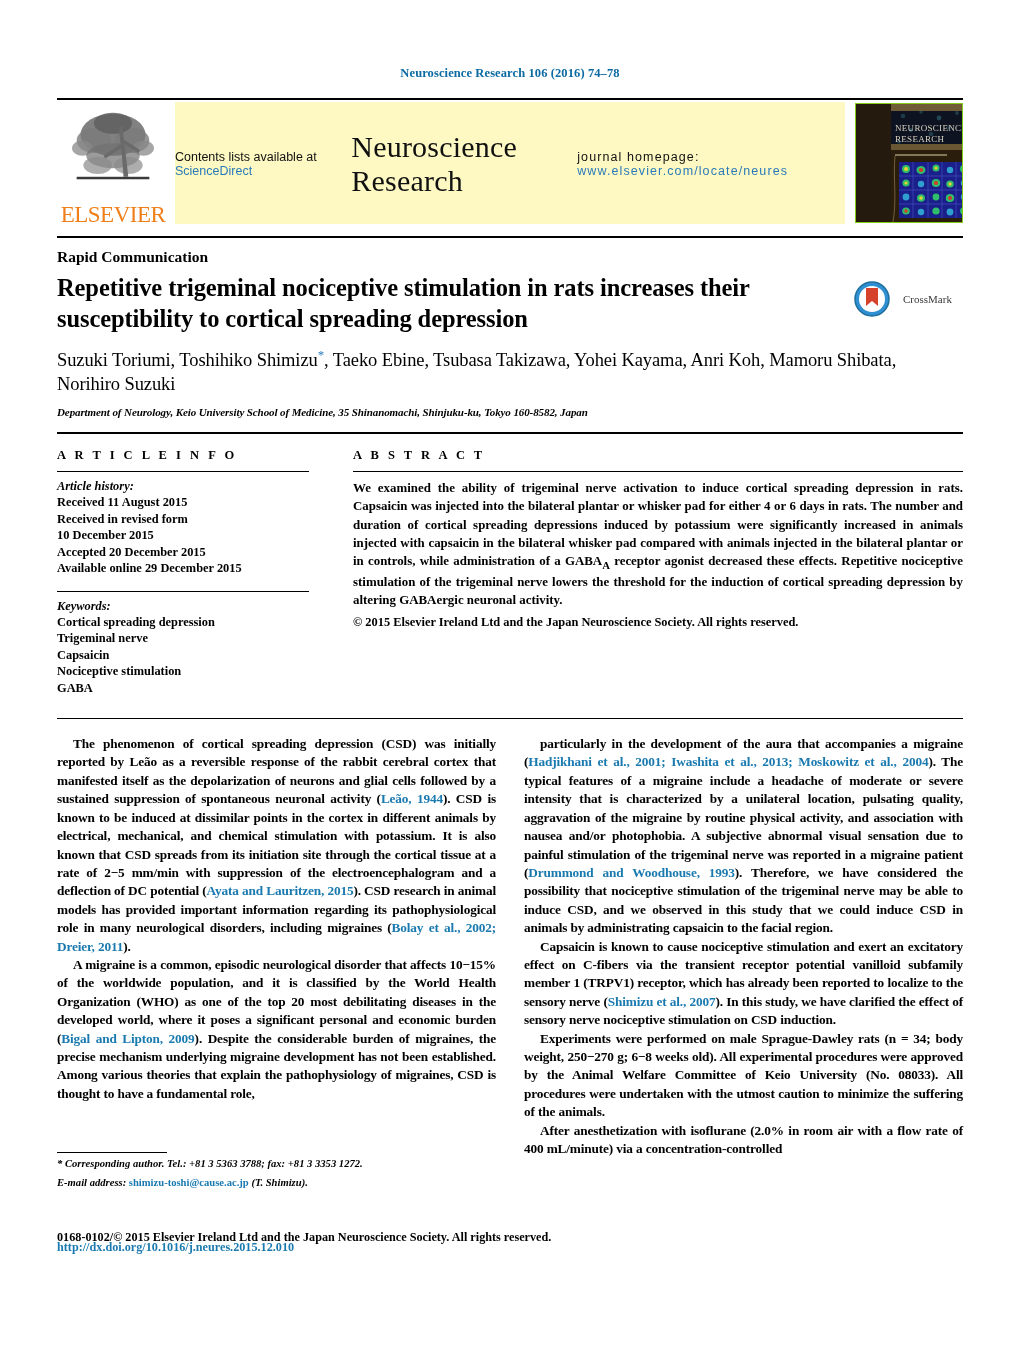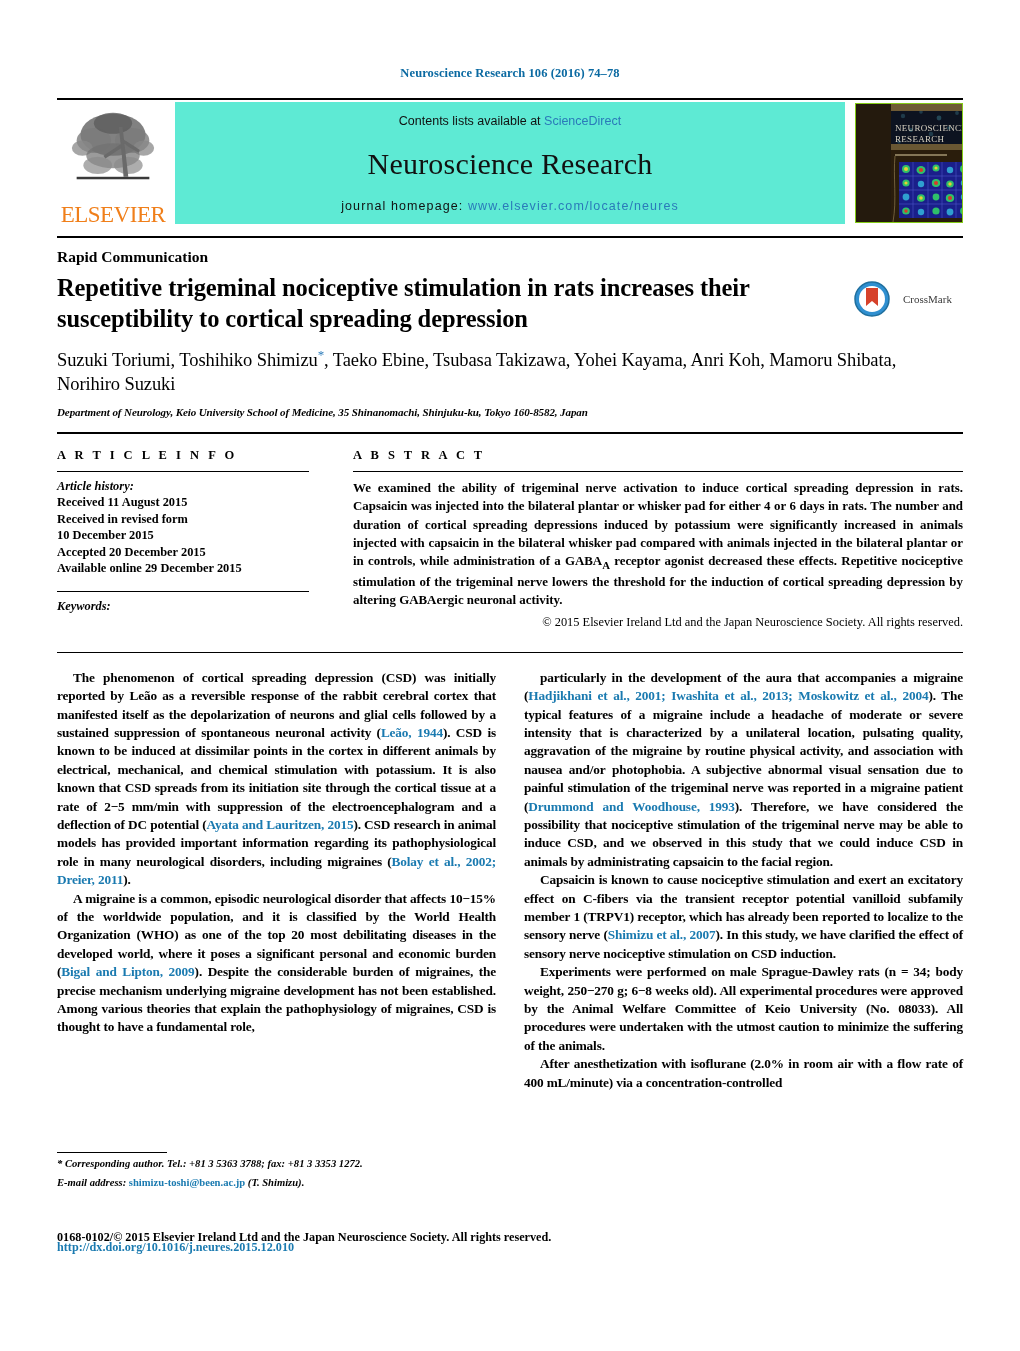--- a/index.html
+++ b/index.html
@@ -47,24 +47,24 @@
   .elsevier-word {
     font-family: "Liberation Serif", serif;
     color: #f07f1a;
     font-size: 23px;
     letter-spacing: -0.5px;
     line-height: 1;
     margin-top: 9px;
   }
   .masthead-center {
     flex: 1 1 auto;
-    background: #5eead4;
+    background: #fef9c3;
     margin: 2px 10px 2px 6px;
     display: flex;
-    flex-direction: column;
+    flex-direction: row;
     align-items: center;
     justify-content: space-between;
     padding: 12px 0 11px 0;
   }
   .contents-line {
     font-family: "Liberation Sans", sans-serif;
     font-size: 12.5px;
     color: #111;
   }
   .contents-line .sd { color: #2a7ab9; }
@@ -157,23 +157,22 @@
   .kw-block { margin-top: 14px; }
   .abstract-text {
     font-family: "Liberation Serif", serif;
     font-weight: bold;
     font-size: 12.9px;
     line-height: 1.42;
     text-align: justify;
   }
   .abstract-copy {
     font-family: "Liberation Serif", serif;
-    font-weight: normal;
+    font-weight: bold;
     font-size: 12.4px;
-    text-align: right;
     margin-top: 5px;
   }
 
   
   .body-rule { border-top: 1.3px solid #000; margin-top: 22px; }
   .body-cols {
     margin-top: 16px;
     display: flex;
     gap: 28px;
   }
@@ -371,20 +370,27 @@
       <div class="info-line">
         <div>Received 11 August 2015</div>
         <div>Received in revised form</div>
         <div>10 December 2015</div>
         <div>Accepted 20 December 2015</div>
         <div>Available online 29 December 2015</div>
       </div>
       <div class="kw-block">
         <div class="hr-thin"></div>
         <div class="info-label">Keywords:</div>
+        <div class="info-line">
+          <div>Cortical spreading depression</div>
+          <div>Trigeminal nerve</div>
+          <div>Capsaicin</div>
+          <div>Nociceptive stimulation</div>
+          <div>GABA</div>
+        </div>
       </div>
     </div>
 
     <div class="col-abs">
       <div class="sec-head">A B S T R A C T</div>
       <div class="hr-thin"></div>
       <div class="abstract-text">
         <span>We examined the ability of trigeminal nerve activation to induce cortical spreading depression in rats. Capsaicin was injected into the bilateral plantar or whisker pad for either 4 or 6 days in rats. The number and duration of cortical spreading depressions induced by potassium were significantly increased in animals injected with capsaicin in the bilateral whisker pad compared with animals injected in the bilateral plantar or in controls, while administration of a GABA</span><sub>A</sub><span> receptor agonist decreased these effects. Repetitive nociceptive stimulation of the trigeminal nerve lowers the threshold for the induction of cortical spreading depression by altering GABAergic neuronal activity.</span>
       </div>
       <div class="abstract-copy">© 2015 Elsevier Ireland Ltd and the Japan Neuroscience Society. All rights reserved.</div>
@@ -406,20 +412,20 @@
   </div>
 
   <div class="footnote-area">
     <div class="fn-rule"></div>
     <div class="fn-line">
       <span>*</span>
       <span>Corresponding author. Tel.: +81 3 5363 3788; fax: +81 3 3353 1272.</span>
     </div>
     <div class="fn-line">
       <span>E-mail address:</span>
-      <span class="lnk">shimizu-toshi@been.ac.jp</span>
+      <span class="lnk">shimizu-toshi@cause.ac.jp</span>
       <span>(T. Shimizu).</span>
     </div>
   </div>
   <div class="doi-line">http://dx.doi.org/10.1016/j.neures.2015.12.010</div>
   <div class="issn-line">0168-0102/© 2015 Elsevier Ireland Ltd and the Japan Neuroscience Society. All rights reserved.</div>
 
 </div>
 
 </body></html>

